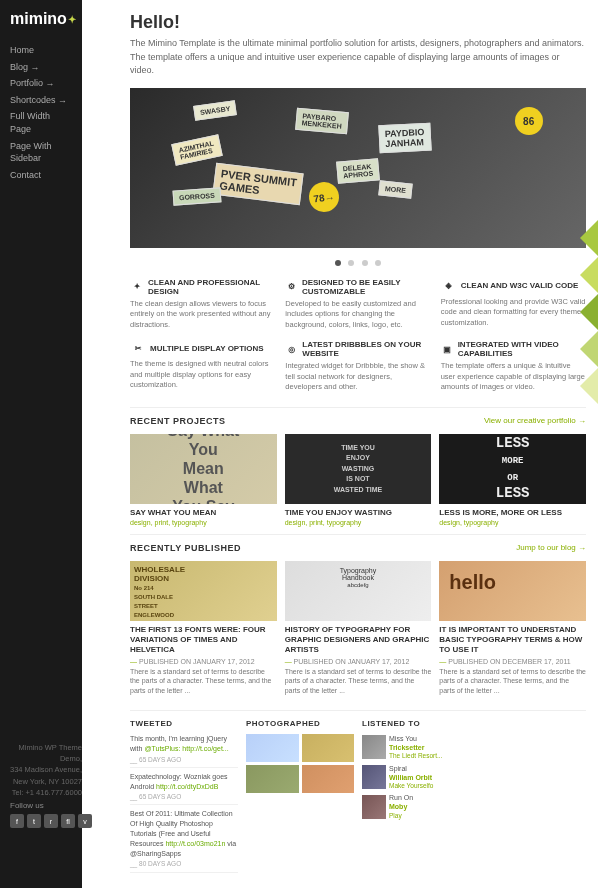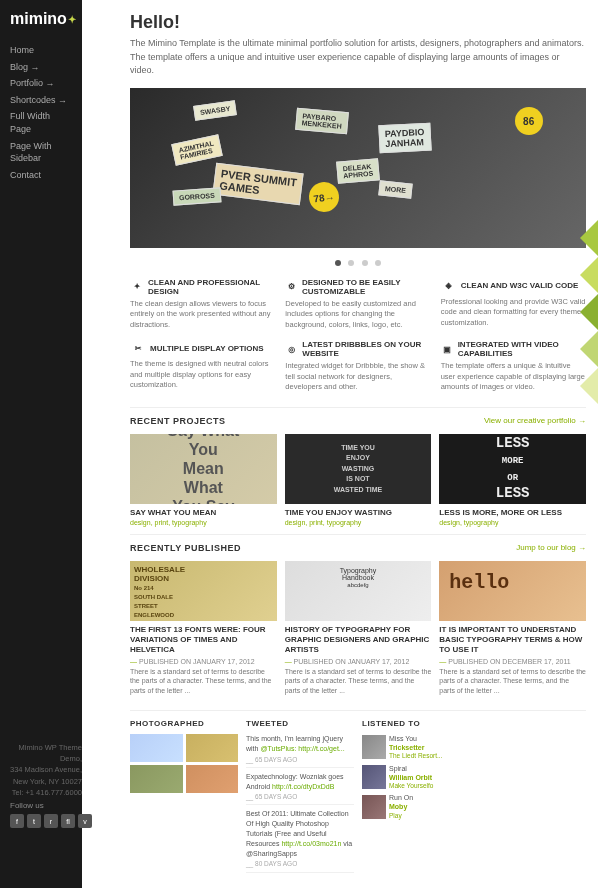--- a/index.html
+++ b/index.html
@@ -530,57 +530,57 @@
         <div style="padding:6px;font-size:7px;color:#333;text-align:center;">Typography<br>Handbook<br><span style="font-size:6px">abcdefg</span></div>
       </div>
       <div class="blog-title">HISTORY OF TYPOGRAPHY FOR GRAPHIC DESIGNERS AND GRAPHIC ARTISTS</div>
       <div class="blog-meta">
         <span style="color:#8ab000">— </span><span>PUBLISHED ON JANUARY 17, 2012</span>
       </div>
       <div class="blog-excerpt">There is a standard set of terms to describe the parts of a character. These terms, and the parts of the letter ...</div>
     </div>
     <div>
       <div class="blog-thumb b3">
-        <div style="padding:10px;font-size:20px;font-weight:bold;color:#5a3010;font-family:Liberation Mono, monospace;">hello</div>
+        <div style="padding:10px;font-size:20px;font-weight:bold;color:#5a3010;font-family:Liberation Sans, sans-serif;">hello</div>
       </div>
       <div class="blog-title">IT IS IMPORTANT TO UNDERSTAND BASIC TYPOGRAPHY TERMS &amp; HOW TO USE IT</div>
       <div class="blog-meta">
         <span style="color:#8ab000">— </span><span>PUBLISHED ON DECEMBER 17, 2011</span>
       </div>
       <div class="blog-excerpt">There is a standard set of terms to describe the parts of a character. These terms, and the parts of the letter ...</div>
     </div>
   </div>
 
   <div class="widgets">
+
+    <div>
+      <div class="widget-title">TWEETED</div>
+      <div class="tweet-item">
+        <span>This month, I'm learning jQuery with </span><a href="#">@TutsPlus: http://t.co/get...</a>
+        <span class="tweet-time">__ 65 DAYS AGO</span>
+      </div>
+      <div class="tweet-item">
+        <span>Expatechnology: Wozniak goes Android </span><a href="#">http://t.co/dtyDxDdB</a>
+        <span class="tweet-time">__ 65 DAYS AGO</span>
+      </div>
+      <div class="tweet-item">
+        <span>Best Of 2011: Ultimate Collection Of High Quality Photoshop Tutorials (Free and Useful Resources </span><a href="#">http://t.co/03mo21n</a><span> via @SharingSapps</span>
+        <span class="tweet-time">__ 80 DAYS AGO</span>
+      </div>
+    </div>
 
     <div>
       <div class="widget-title">PHOTOGRAPHED</div>
       <div class="widget-photo-row">
         <div class="widget-photo wp1" style="background:linear-gradient(135deg,#b8d0f8,#c8e0ff);display:flex;align-items:center;justify-content:center;font-size:6px;color:#666;"></div>
         <div class="widget-photo wp2" style="background:linear-gradient(135deg,#c8b060,#d8c070);"></div>
       </div>
       <div class="widget-photo-row">
         <div class="widget-photo wp3" style="background:linear-gradient(135deg,#8a9860,#9aaa70);"></div>
         <div class="widget-photo wp4" style="background:linear-gradient(135deg,#d09060,#e0a070);"></div>
-      </div>
-    </div>
-
-    <div>
-      <div class="widget-title">TWEETED</div>
-      <div class="tweet-item">
-        <span>This month, I'm learning jQuery with </span><a href="#">@TutsPlus: http://t.co/get...</a>
-        <span class="tweet-time">__ 65 DAYS AGO</span>
-      </div>
-      <div class="tweet-item">
-        <span>Expatechnology: Wozniak goes Android </span><a href="#">http://t.co/dtyDxDdB</a>
-        <span class="tweet-time">__ 65 DAYS AGO</span>
-      </div>
-      <div class="tweet-item">
-        <span>Best Of 2011: Ultimate Collection Of High Quality Photoshop Tutorials (Free and Useful Resources </span><a href="#">http://t.co/03mo21n</a><span> via @SharingSapps</span>
-        <span class="tweet-time">__ 80 DAYS AGO</span>
       </div>
     </div>
 
     <div>
       <div class="widget-title">LISTENED TO</div>
       <div class="listened-item">
         <div class="listened-thumb l1"></div>
         <div class="listened-info">
           <div>Miss You</div>
           <div class="li-name">Tricksetter</div>

